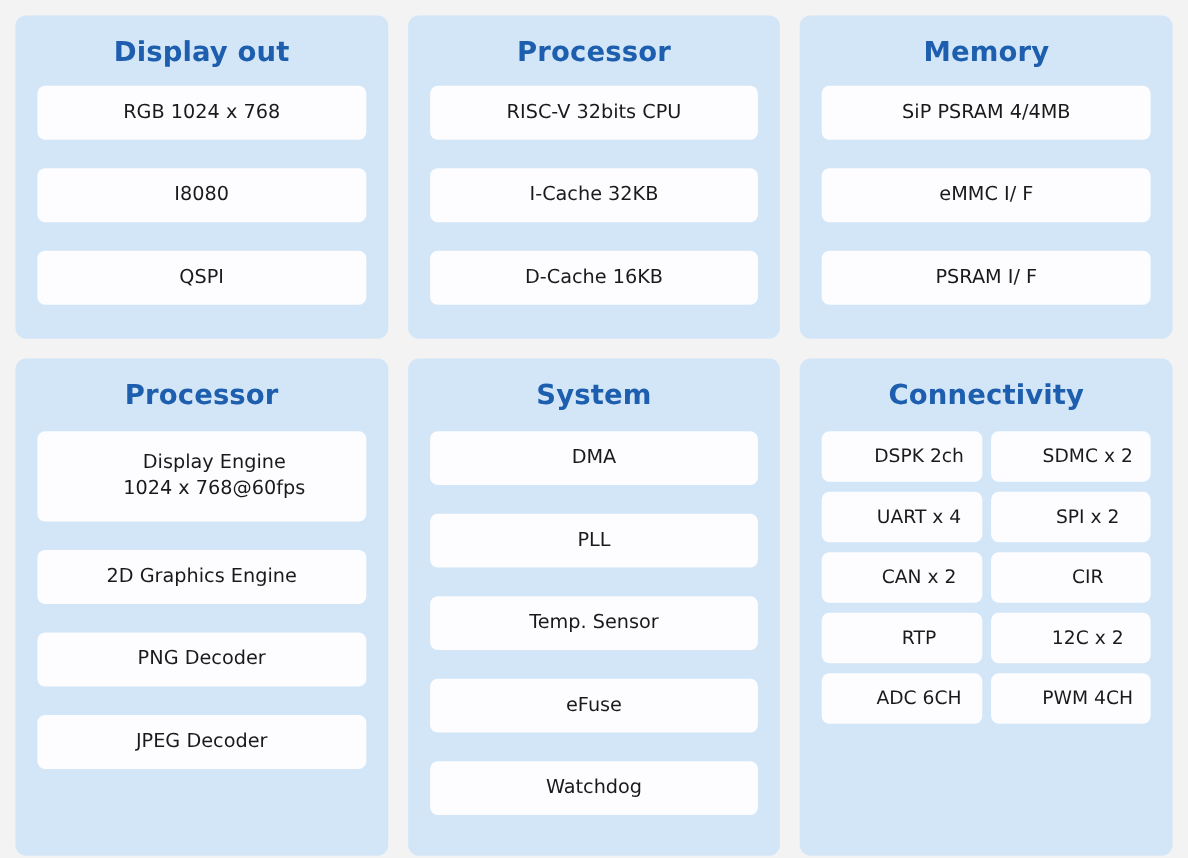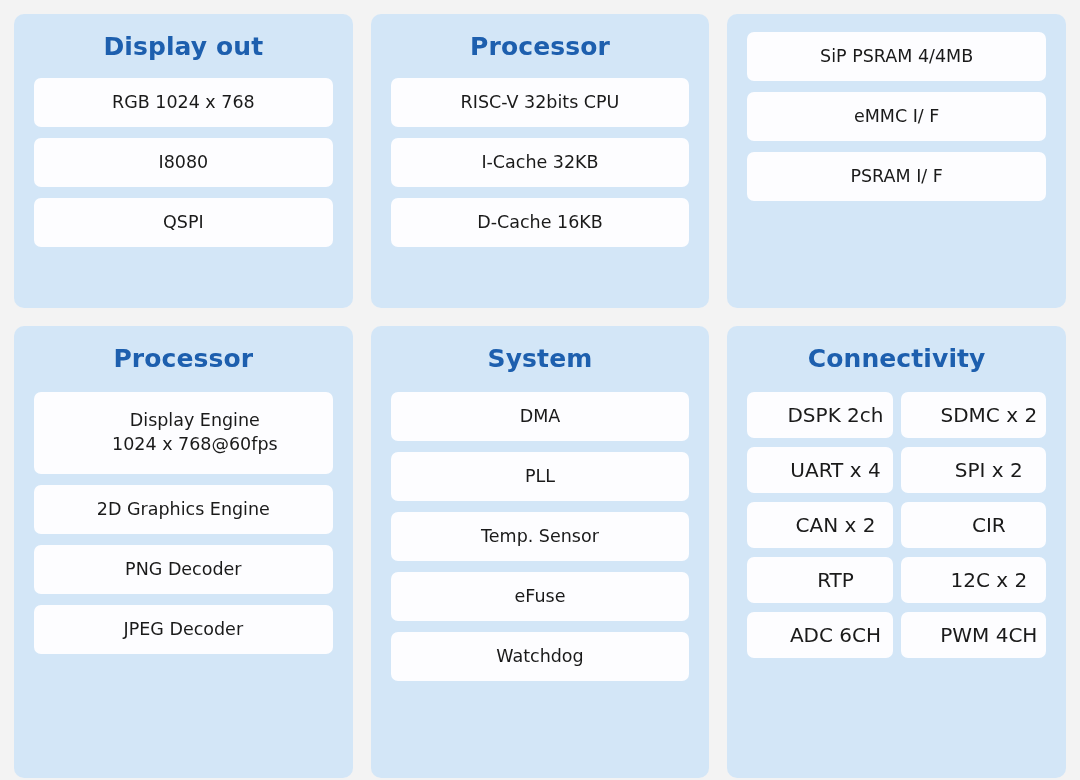--- a/index.html
+++ b/index.html
@@ -42,21 +42,21 @@
     margin-bottom: 16px;
   }
 
   .card.tall .card-title {
     margin-bottom: 18px;
   }
 
   .items {
     display: flex;
     flex-direction: column;
-    gap: 11px;
+    gap: 26px;
   }
 
   .item {
     background: #fdfdff;
     border-radius: 7px;
     min-height: 49px;
     display: flex;
     align-items: center;
     justify-content: center;
     text-align: center;
@@ -75,21 +75,21 @@
   
   .items.grid2 {
     display: grid;
     grid-template-columns: 1fr 1fr;
     column-gap: 8px;
     row-gap: 9px;
   }
 
   .items.grid2 .item {
     min-height: 46px;
-    font-size: 20px;
+    font-size: 17px;
     padding-left: 39px;
   }
 </style>
 </head>
 <body>
 
 <div id="board">
     <div class="card">
       <div class="card-title">Display out</div>
       <div class="items">
@@ -100,20 +100,21 @@
     </div>
     <div class="card">
       <div class="card-title">Processor</div>
       <div class="items">
         <div class="item">RISC-V 32bits CPU</div>
         <div class="item">I-Cache 32KB</div>
         <div class="item">D-Cache 16KB</div>
       </div>
     </div>
     <div class="card">
+      <div class="card-title">Memory</div>
       <div class="items">
         <div class="item">SiP PSRAM 4/4MB</div>
         <div class="item">eMMC I/ F</div>
         <div class="item">PSRAM I/ F</div>
       </div>
     </div>
     <div class="card tall">
       <div class="card-title">Processor</div>
       <div class="items">
         <div class="item two-line">Display Engine

